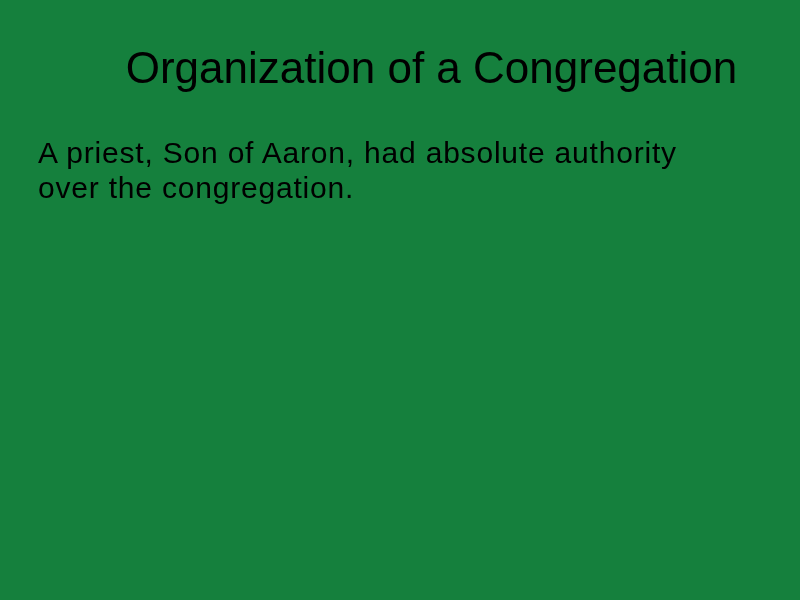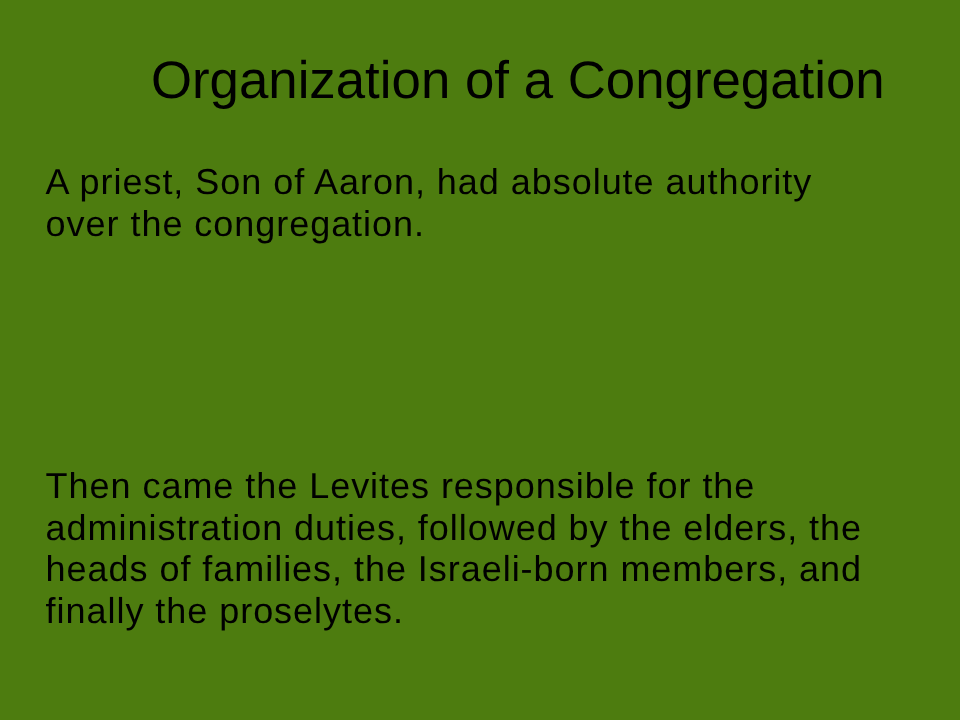--- a/index.html
+++ b/index.html
@@ -4,21 +4,21 @@
   <style>
     html, body {
       margin: 0;
       padding: 0;
       background: #ffffff;
     }
     .slide {
       position: relative;
       width: 800px;
       height: 600px;
-      background: #4d7c0f;
+      background: #15803d;
       overflow: hidden;
       font-family: "Liberation Sans", "DejaVu Sans", sans-serif;
       color: #000000;
     }
     .slide-title {
       position: absolute;
       top: 44px;
       left: 63px;
       width: 737px;
       margin: 0;
@@ -49,17 +49,13 @@
 </head>
 <body>
 
 <div class="slide">
   <h1 class="slide-title">Organization of a Congregation</h1>
 
   <p class="para para-1">A priest, Son of Aaron, had absolute authority
 over the congregation.</p>
 
 
-  <p class="para para-3">Then came the Levites responsible for the
-administration duties, followed by the elders, the
-heads of families, the Israeli-born members, and
-finally the proselytes.</p>
 </div>
 
 </body></html>

